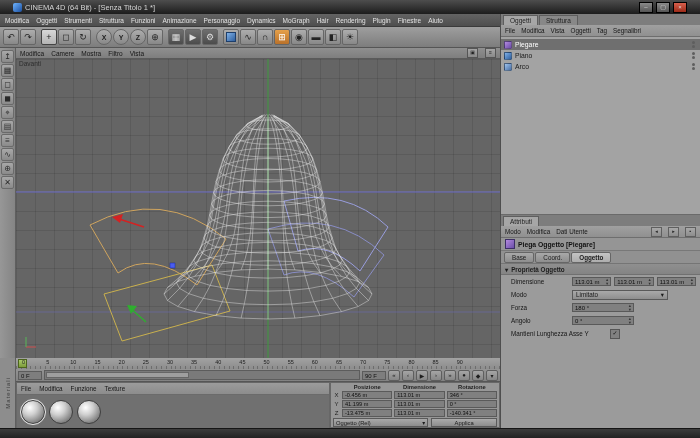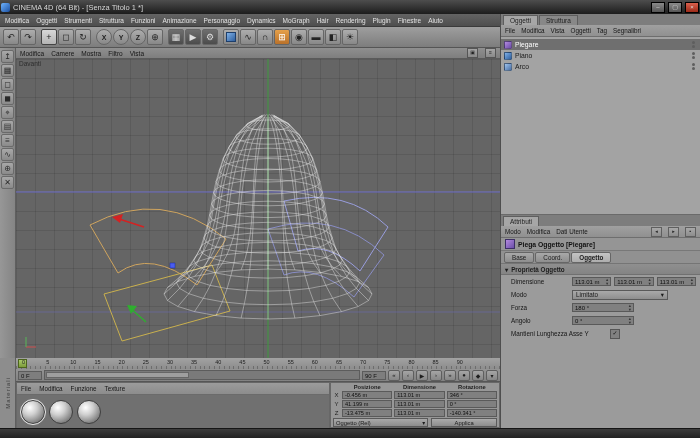--- a/index.html
+++ b/index.html
@@ -3,21 +3,21 @@
 <meta charset="utf-8">
 <style>
   html,body{margin:0;padding:0;}
   #app{position:relative;width:700px;height:438px;overflow:hidden;background:#9b9b9b;
        font-family:"Liberation Sans",sans-serif;color:#1a1a1a;font-size:7px;
        -webkit-user-select:none;user-select:none;}
   .abs{position:absolute;}
 
   
   #titlebar{left:0;top:0;width:700px;height:14px;background:linear-gradient(#4d4d4d,#1c1c1c);
-            display:flex;align-items:center;gap:3px;padding:0 1px;box-sizing:border-box;}
+            display:flex;align-items:center;gap:3px;padding:0 13px;box-sizing:border-box;}
   #app-icon{width:9px;height:9px;background:linear-gradient(135deg,#6fb4ff,#1b4fa0);border-radius:2px;flex:0 0 auto;}
   #title-text{color:#d6d6d6;font-size:7.5px;white-space:nowrap;overflow:hidden;flex:1;}
   .winbtn{width:12px;height:9px;border:1px solid #000;background:linear-gradient(#8a8a8a,#555);
           color:#ddd;font-size:6px;line-height:8px;text-align:center;flex:0 0 auto;}
   .winbtn.close{background:linear-gradient(#d9604d,#9c2a18);}
 
   
   #menubar{left:0;top:14px;width:500px;height:13px;background:linear-gradient(#636363,#4e4e4e);
            display:flex;align-items:center;gap:7px;padding:0 5px;box-sizing:border-box;border-bottom:1px solid #3a3a3a;}
   .menu-item{color:#e3e3e3;font-size:6.5px;white-space:nowrap;cursor:default;}

